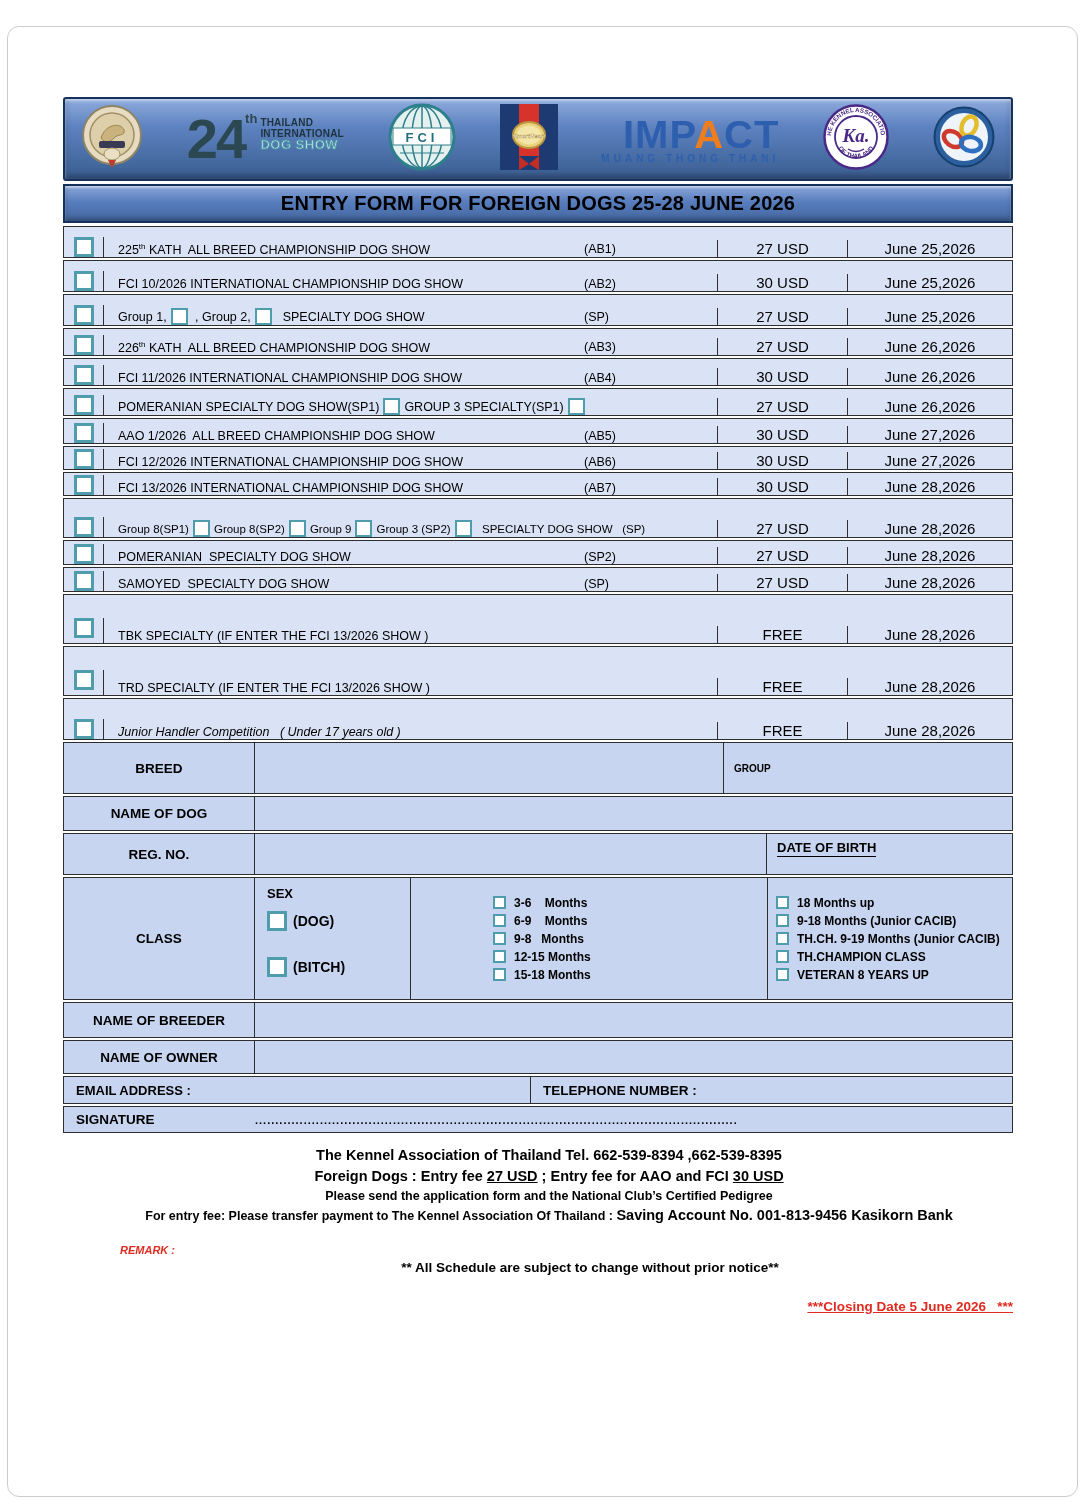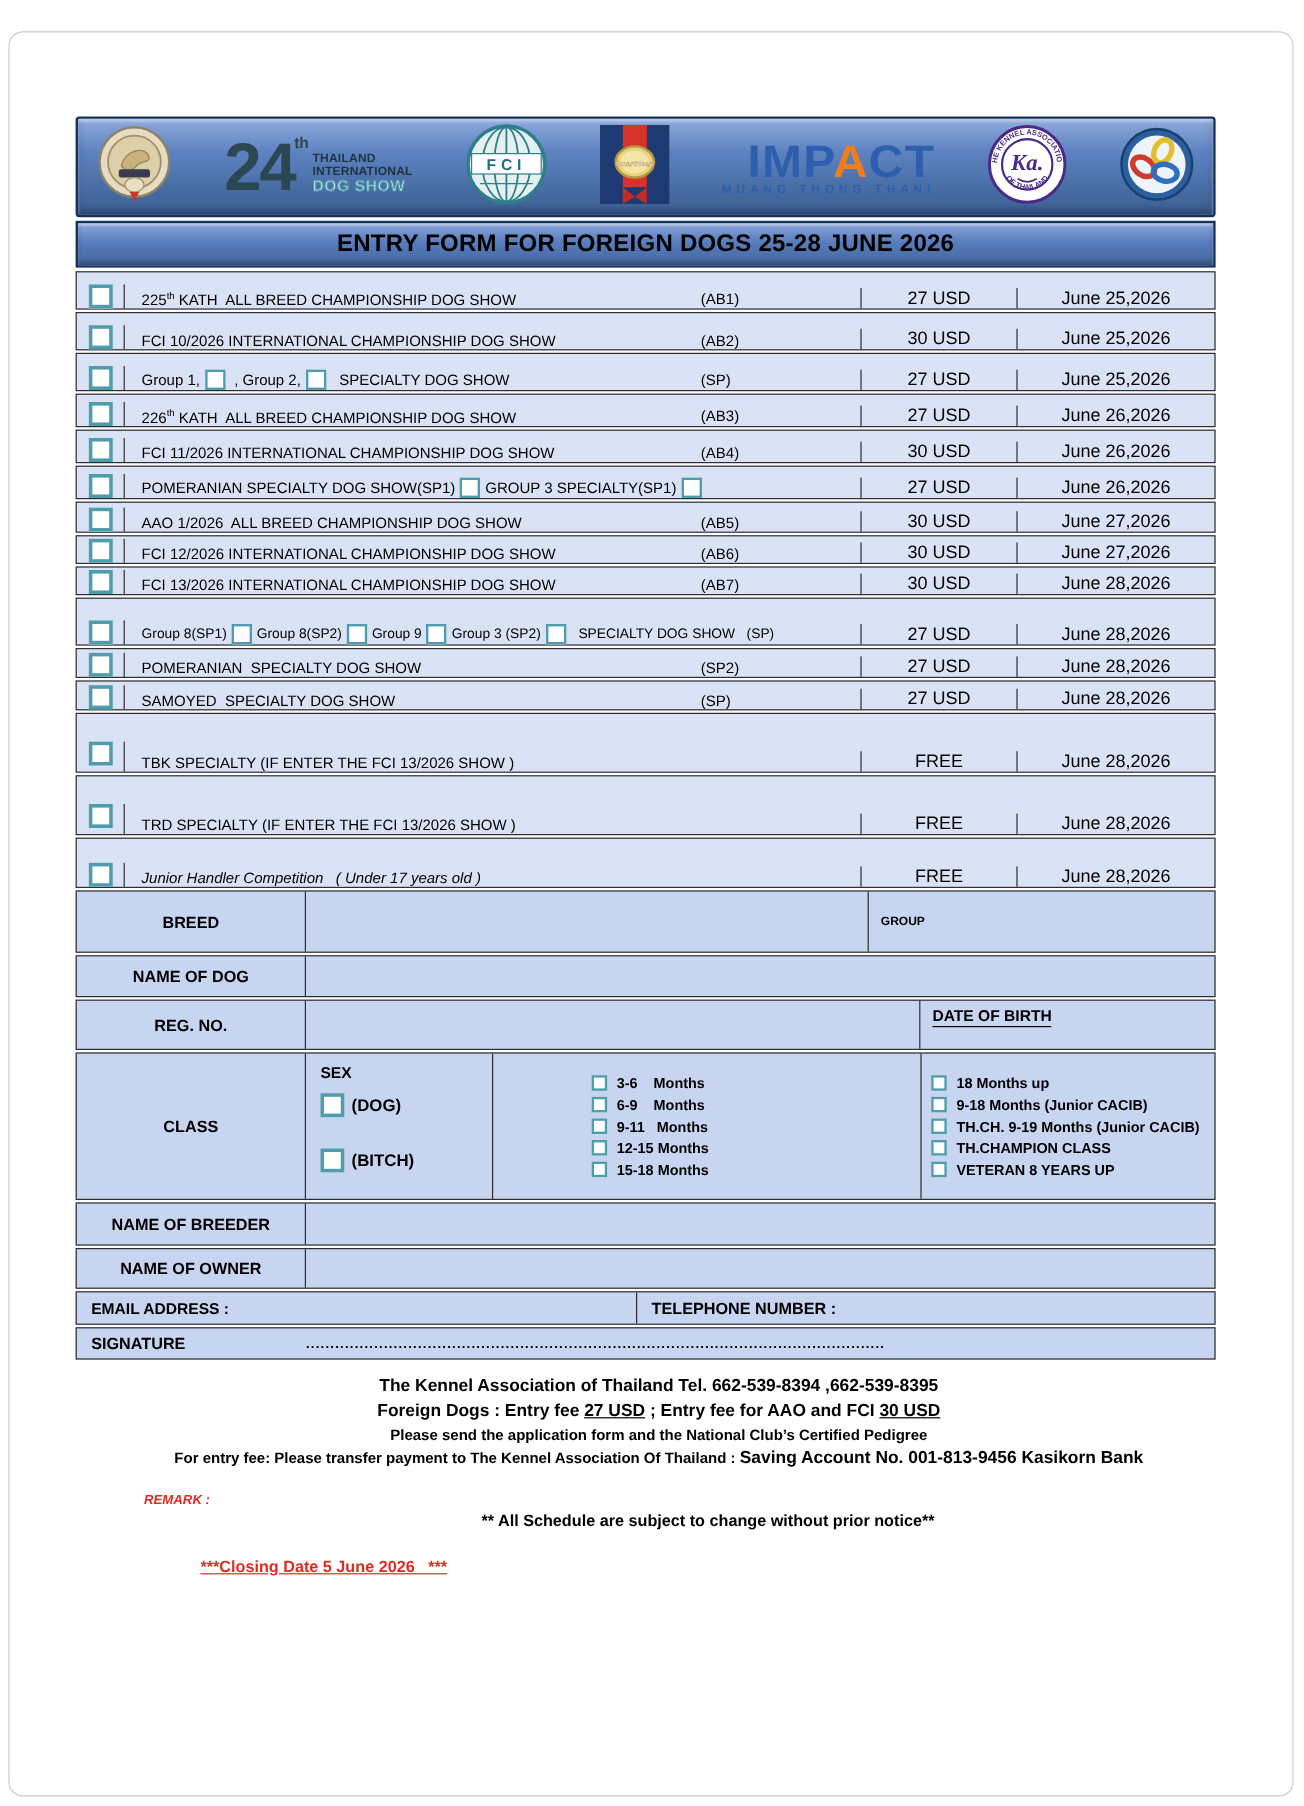--- a/index.html
+++ b/index.html
@@ -13,21 +13,21 @@
   
   .band { height:84px; border:2px solid #14325c; border-radius:3px;
           background:linear-gradient(180deg,#8fabdc 0%,#5d82c0 35%,#44699f 80%,#3c5f94 100%);
           box-shadow: inset 0 2px 3px rgba(255,255,255,.5), inset 0 -4px 6px rgba(0,0,0,.3);
           display:flex; align-items:center; justify-content:space-between; padding:0 16px; }
   .logo { flex:0 0 auto; }
 
   .logo24 { display:flex; align-items:flex-start; color:#253f49; }
   .logo24 .num { font-size:56px; font-weight:bold; line-height:60px; letter-spacing:-2px; color:#2b4751; }
   .logo24 .ord { font-size:13px; font-weight:bold; margin-top:2px; color:#2b4751; }
-  .logo24 .stack { margin-left:3px; margin-top:18px; line-height:11px; }
+  .logo24 .stack { margin-left:3px; margin-top:8px; line-height:11px; }
   .logo24 .stack .s1 { font-size:10px; font-weight:bold; color:#1d3340; letter-spacing:.2px; }
   .logo24 .stack .s3 { font-size:13px; font-weight:bold; color:#cfe9ef; -webkit-text-stroke:1px #4a95a6; letter-spacing:.5px; }
 
   .impact { text-align:right; }
   .impact .word { font-size:40px; font-weight:bold; letter-spacing:1px; color:#2e5fae; line-height:40px; transform:scaleY(.95); }
   .impact .word .orange { color:#ee7d1e; }
   .impact .sub { font-size:10px; font-weight:bold; letter-spacing:4px; color:#2e5fae; margin-top:-2px; }
 
   
   .titlebar { margin-top:3px; height:39px; border:2px solid #14325c;
@@ -85,21 +85,21 @@
   .f2 { font-size:14.5px; font-weight:bold; margin-top:5px; }
   .f2 .und { text-decoration:underline; }
   .f3 { font-size:12.5px; font-weight:bold; margin-top:5px; }
   .f4 { font-size:12.5px; font-weight:bold; margin-top:4px; padding-left:0; }
   .f4 .acct { font-size:14.5px; }
 
   .remarks { margin-top:18px; display:flex; }
   .remarks .rlabel { width:76px; margin-left:57px; font-size:11px; font-weight:bold; font-style:italic; color:#e02b20; padding-top:3px; }
   .remarks .ritems { color:#e02b20; font-weight:bold; font-style:italic; font-size:13.5px; line-height:18.5px; }
   .schedule-note { margin-top:4px; padding-left:104px; text-align:center; font-weight:bold; font-size:13.5px; color:#000; }
-  .closing { margin-top:22px; padding-left:104px; text-align:left; }
+  .closing { margin-top:22px; padding-left:104px; text-align:right; }
   .closing span { color:#e02b20; font-weight:bold; font-size:13.5px; text-decoration:underline; white-space:pre; }
 </style>
 </head>
 <body>
 
 <div class="page">
   <div class="photo-edge"></div>
 
   <div class="sheet">
 
@@ -396,21 +396,21 @@
           <span>(DOG)</span>
         </div>
         <div class="sexopt second">
           <span class="cb"></span>
           <span>(BITCH)</span>
         </div>
       </div>
       <div class="months-cell">
         <div class="opt"><span class="cb-s"></span><span>3-6    Months</span></div>
         <div class="opt"><span class="cb-s"></span><span>6-9    Months</span></div>
-        <div class="opt"><span class="cb-s"></span><span>9-11   Months</span></div>
+        <div class="opt"><span class="cb-s"></span><span>9-8   Months</span></div>
         <div class="opt"><span class="cb-s"></span><span>12-15 Months</span></div>
         <div class="opt"><span class="cb-s"></span><span>15-18 Months</span></div>
       </div>
       <div class="right-cell">
         <div class="opt"><span class="cb-s"></span><span>18 Months up</span></div>
         <div class="opt"><span class="cb-s"></span><span>9-18 Months (Junior CACIB)</span></div>
         <div class="opt"><span class="cb-s"></span><span>TH.CH. 9-19 Months (Junior CACIB)</span></div>
         <div class="opt"><span class="cb-s"></span><span>TH.CHAMPION CLASS</span></div>
         <div class="opt"><span class="cb-s"></span><span>VETERAN 8 YEARS UP</span></div>
       </div>

